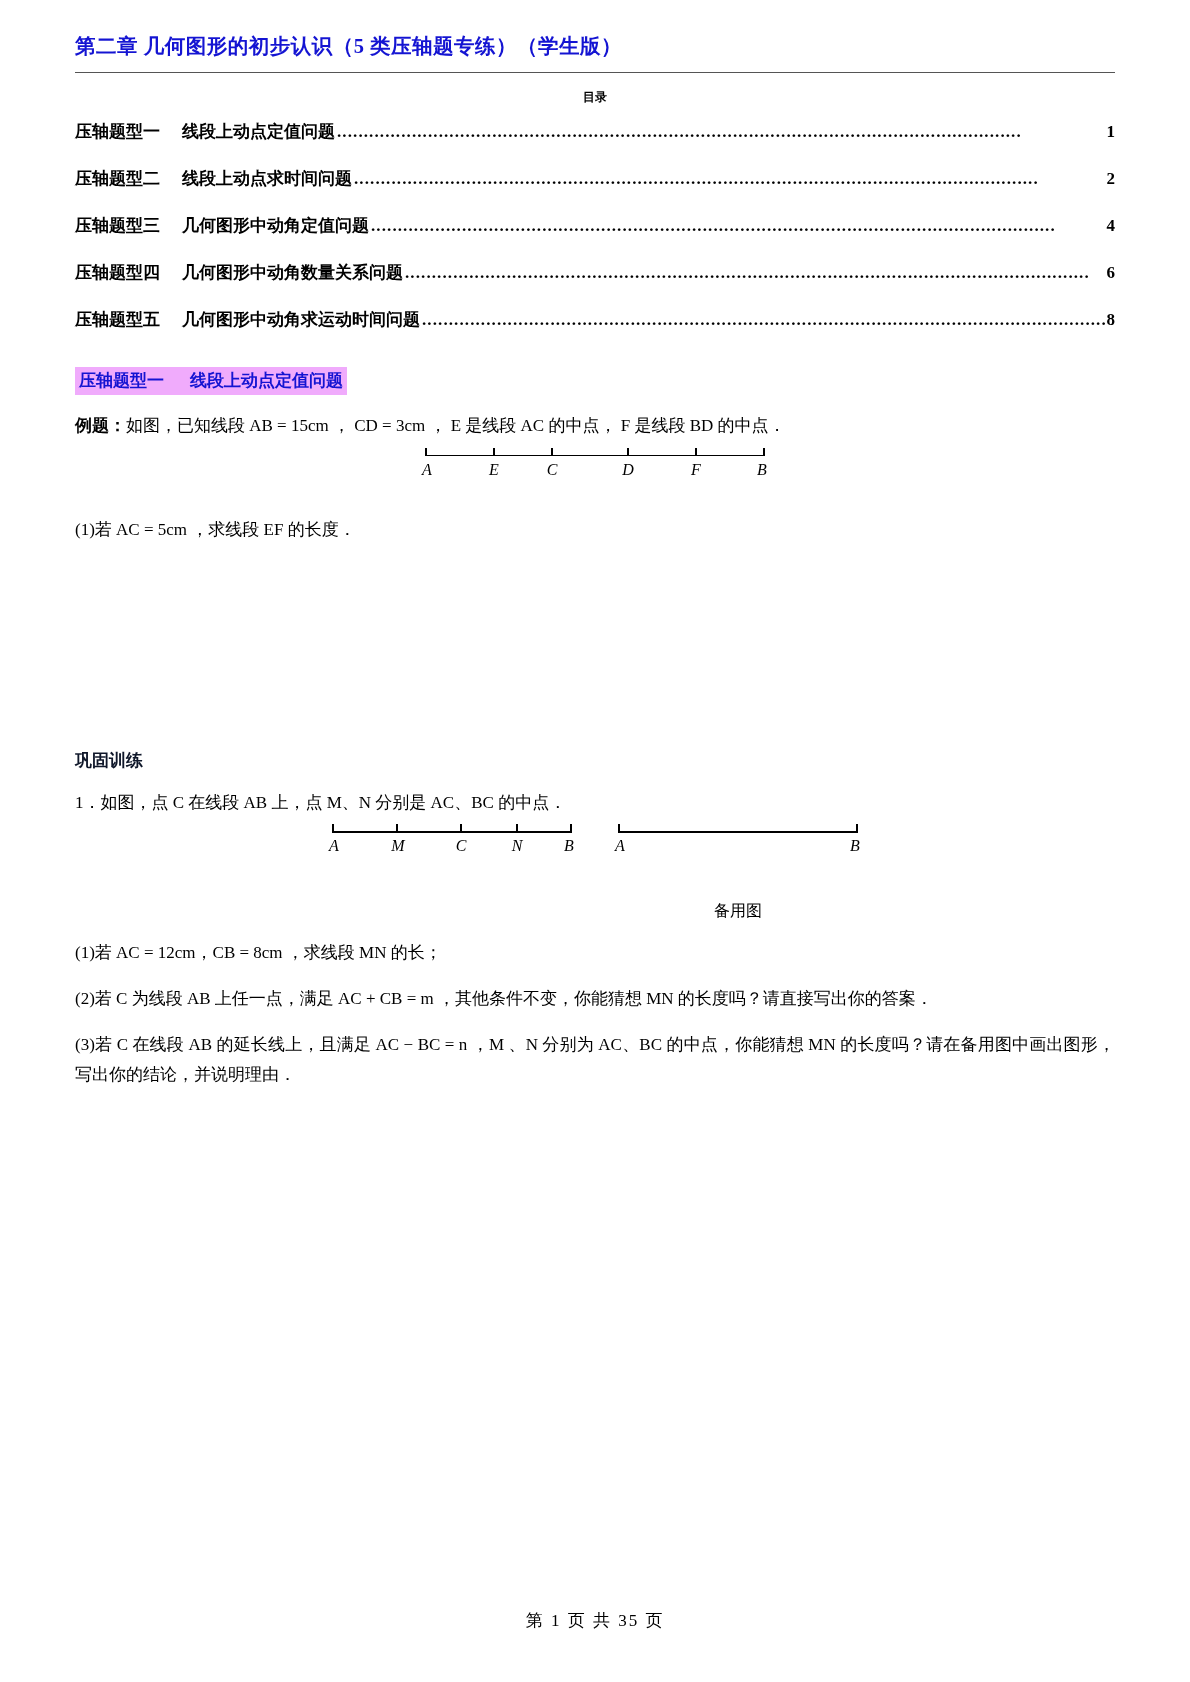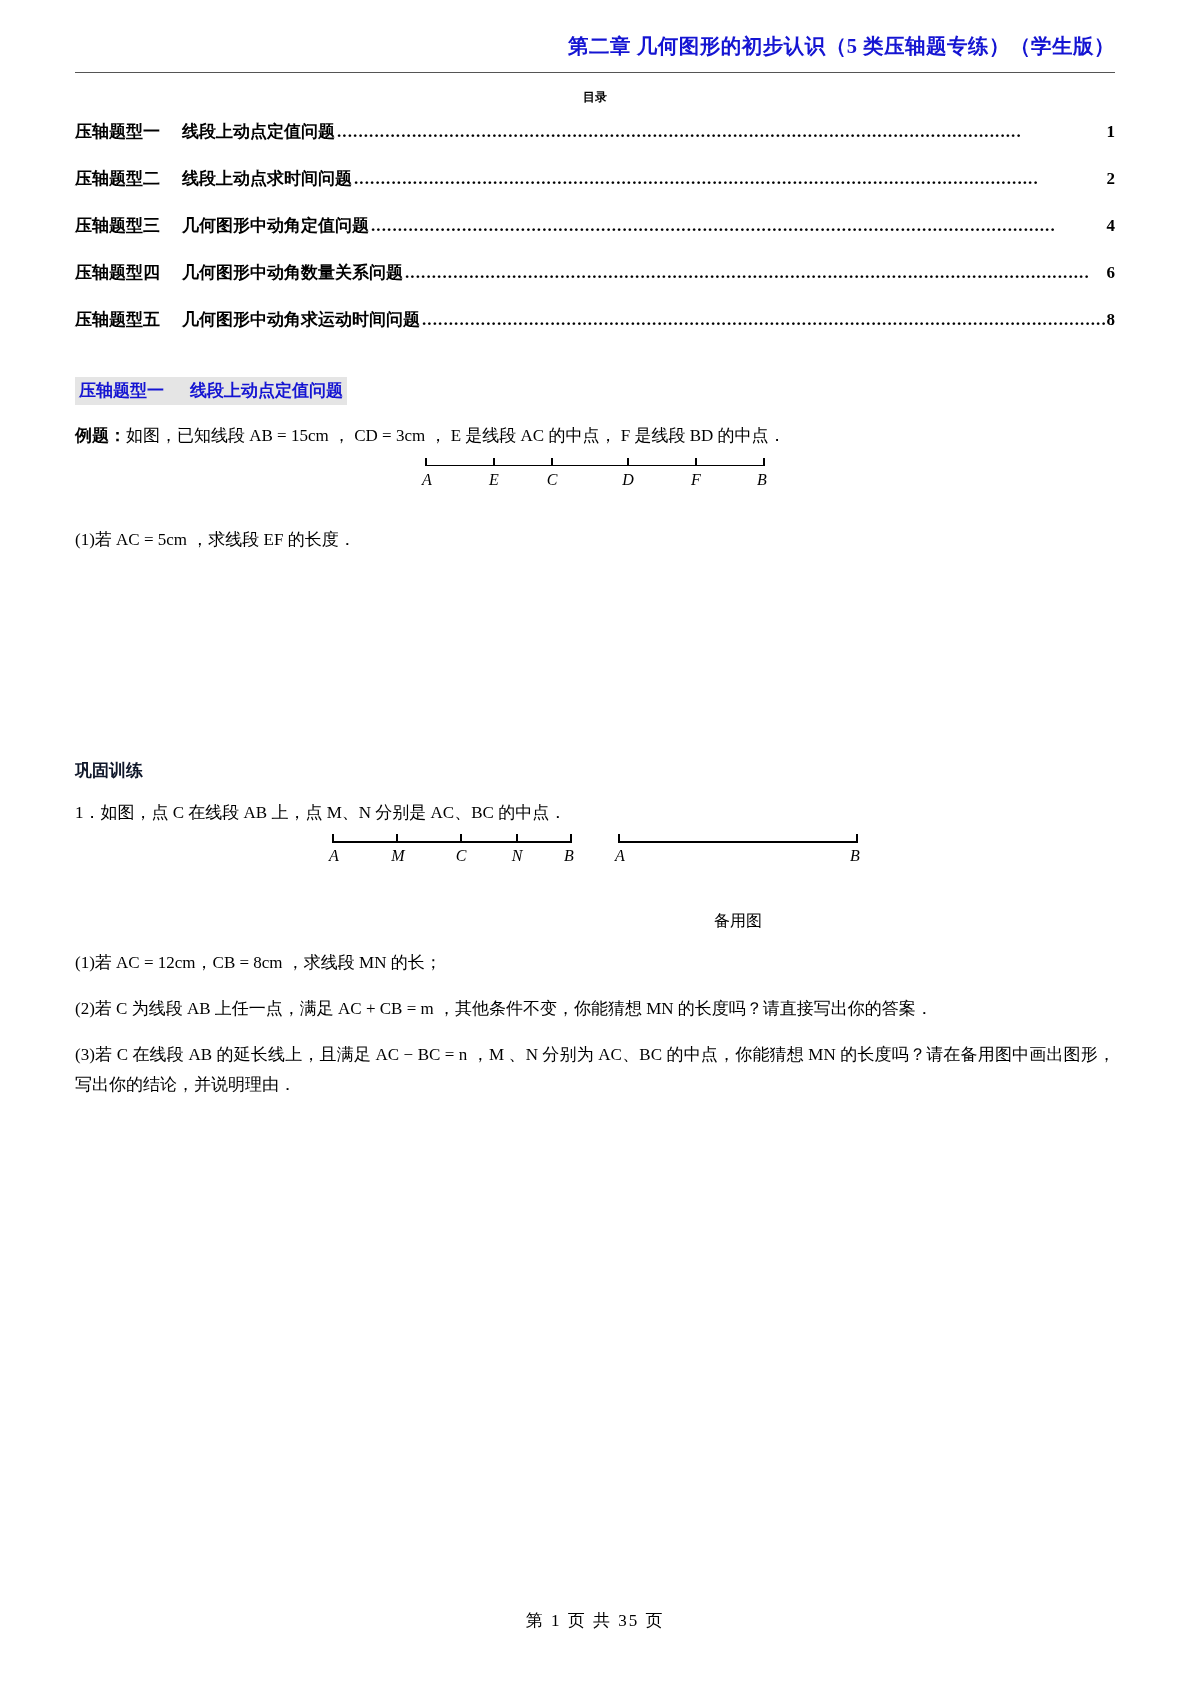--- a/index.html
+++ b/index.html
@@ -12,21 +12,21 @@
     position:relative;
   }
   .page{
     position:relative;
     width:1190px;
     height:1682px;
     box-sizing:border-box;
     padding:22px 75px 0 75px;
   }
   .doc-title{
-    text-align:right;
+    text-align:left;
     color:#1414d2;
     font-weight:bold;
     font-size:20.5px;
     letter-spacing:0.5px;
     margin:10px 0 12px 0;
     font-family:"Liberation Serif", serif;
   }
   .rule{
     border-top:1px solid #555;
     margin:0 0 16px 0;
@@ -53,26 +53,26 @@
     white-space:nowrap;
     margin:0 2px;
     font-weight:bold;
     letter-spacing:1.1px;
     color:#000;
   }
   .toc-page{font-weight:bold;}
 
   .section-hl{
     display:inline-block;
-    background:#e5e5e5;
+    background:#f0abfc;
     color:#1414d2;
     font-weight:bold;
     font-size:17px;
     padding:2px 4px 3px 4px;
-    margin-top:22px;
+    margin-top:12px;
   }
   .section-hl .gap{display:inline-block;width:26px;}
 
   p.body{
     font-size:17px;
     line-height:1.75;
     margin:16px 0 0 0;
     text-align:justify;
   }
   .b{font-weight:bold;}

